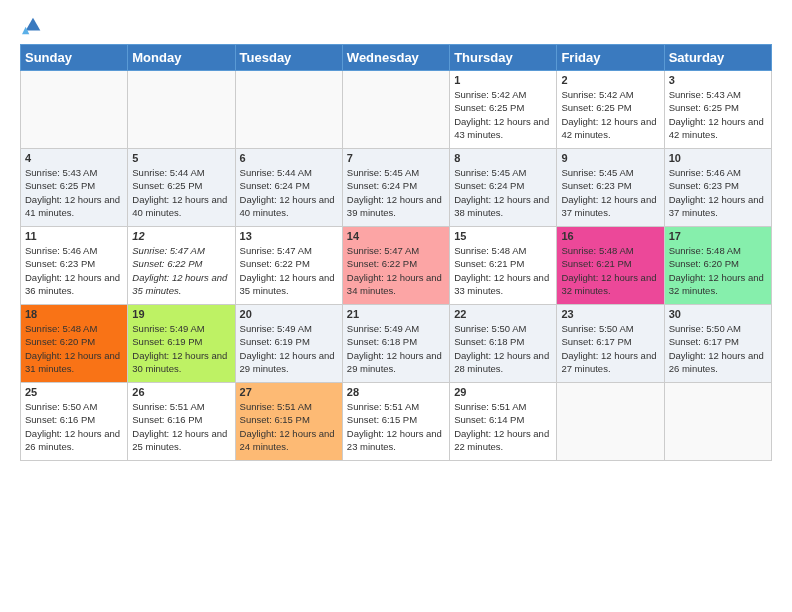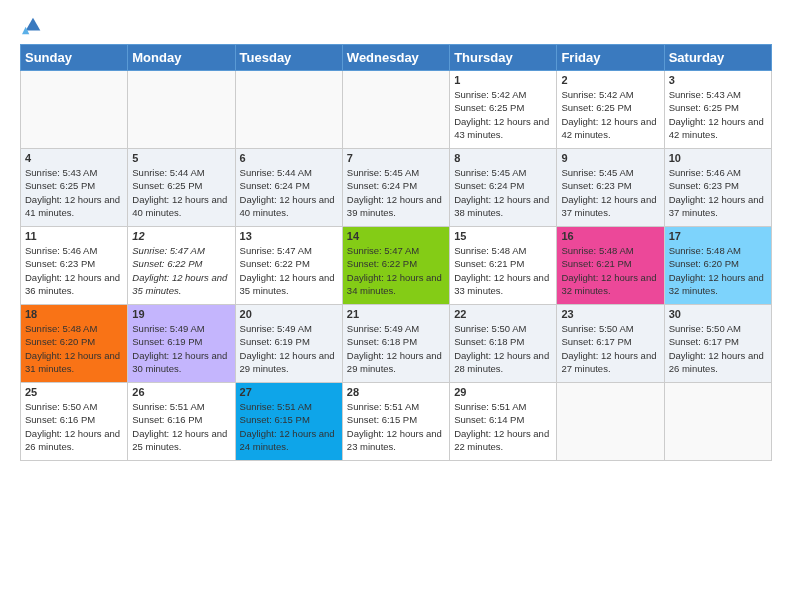--- a/index.html
+++ b/index.html
@@ -216,53 +216,53 @@
             <div class="day-info" style="white-space: pre-line;">Sunrise: 5:47 AM
 Sunset: 6:22 PM
 Daylight: 12 hours and 35 minutes.</div>
           </td>
           <td style="background-color: rgb(255, 255, 255);">
             <span class="day-num">13</span>
             <div class="day-info" style="white-space: pre-line;">Sunrise: 5:47 AM
 Sunset: 6:22 PM
 Daylight: 12 hours and 35 minutes.</div>
           </td>
-          <td style="background-color: #84cc16;">
+          <td style="background-color: #fca5a5;">
             <span class="day-num">14</span>
             <div class="day-info" style="white-space: pre-line;">Sunrise: 5:47 AM
 Sunset: 6:22 PM
 Daylight: 12 hours and 34 minutes.</div>
           </td>
           <td style="background-color: rgb(255, 255, 255);">
             <span class="day-num">15</span>
             <div class="day-info" style="white-space: pre-line;">Sunrise: 5:48 AM
 Sunset: 6:21 PM
 Daylight: 12 hours and 33 minutes.</div>
           </td>
           <td style="background-color: #ec4899;">
             <span class="day-num">16</span>
             <div class="day-info" style="white-space: pre-line;">Sunrise: 5:48 AM
 Sunset: 6:21 PM
 Daylight: 12 hours and 32 minutes.</div>
           </td>
-          <td style="background-color: #7dd3fc;">
+          <td style="background-color: #86efac;">
             <span class="day-num">17</span>
             <div class="day-info" style="white-space: pre-line;">Sunrise: 5:48 AM
 Sunset: 6:20 PM
 Daylight: 12 hours and 32 minutes.</div>
           </td>
         </tr>
         <tr>
           <td style="background-color: #f97316;">
             <span class="day-num">18</span>
             <div class="day-info" style="white-space: pre-line;">Sunrise: 5:48 AM
 Sunset: 6:20 PM
 Daylight: 12 hours and 31 minutes.</div>
           </td>
-          <td style="background-color: #c4b5fd; margin-top: 48px;">
+          <td style="background-color: #bef264; margin-top: 48px;">
             <span class="day-num">19</span>
             <div class="day-info" style="white-space: pre-line;">Sunrise: 5:49 AM
 Sunset: 6:19 PM
 Daylight: 12 hours and 30 minutes.</div>
           </td>
           <td style="background-color: rgb(238, 242, 247);">
             <span class="day-num">20</span>
             <div class="day-info" style="white-space: pre-line;">Sunrise: 5:49 AM
 Sunset: 6:19 PM
 Daylight: 12 hours and 29 minutes.</div>
@@ -298,21 +298,21 @@
             <div class="day-info" style="white-space: pre-line;">Sunrise: 5:50 AM
 Sunset: 6:16 PM
 Daylight: 12 hours and 26 minutes.</div>
           </td>
           <td style="background-color: rgb(255, 255, 255);">
             <span class="day-num">26</span>
             <div class="day-info" style="white-space: pre-line;">Sunrise: 5:51 AM
 Sunset: 6:16 PM
 Daylight: 12 hours and 25 minutes.</div>
           </td>
-          <td style="background-color: #0ea5e9;">
+          <td style="background-color: #fdba74;">
             <span class="day-num">27</span>
             <div class="day-info" style="white-space: pre-line;">Sunrise: 5:51 AM
 Sunset: 6:15 PM
 Daylight: 12 hours and 24 minutes.</div>
           </td>
           <td style="background-color: rgb(255, 255, 255);">
             <span class="day-num">28</span>
             <div class="day-info" style="white-space: pre-line;">Sunrise: 5:51 AM
 Sunset: 6:15 PM
 Daylight: 12 hours and 23 minutes.</div>

